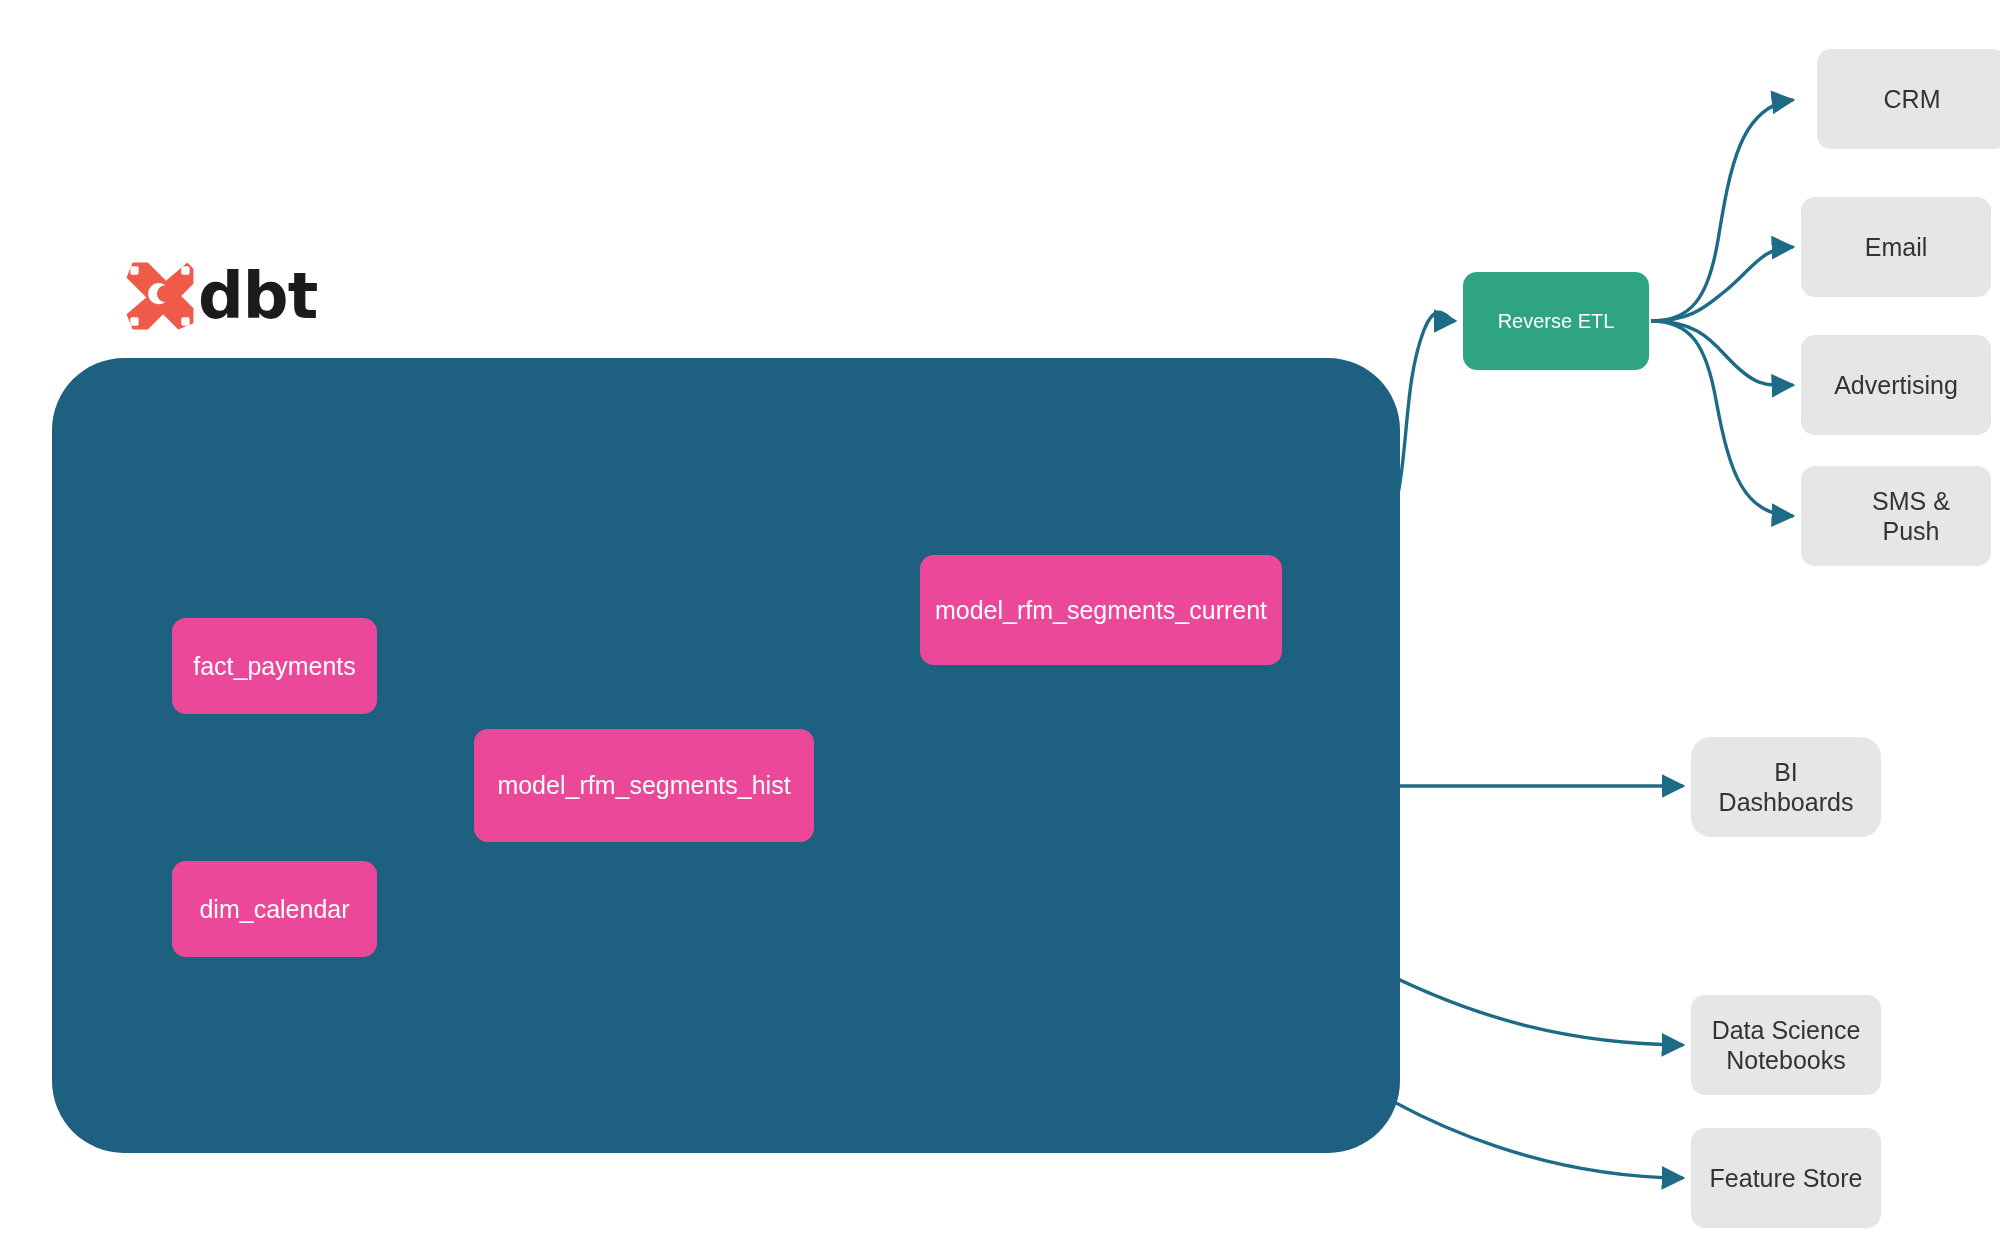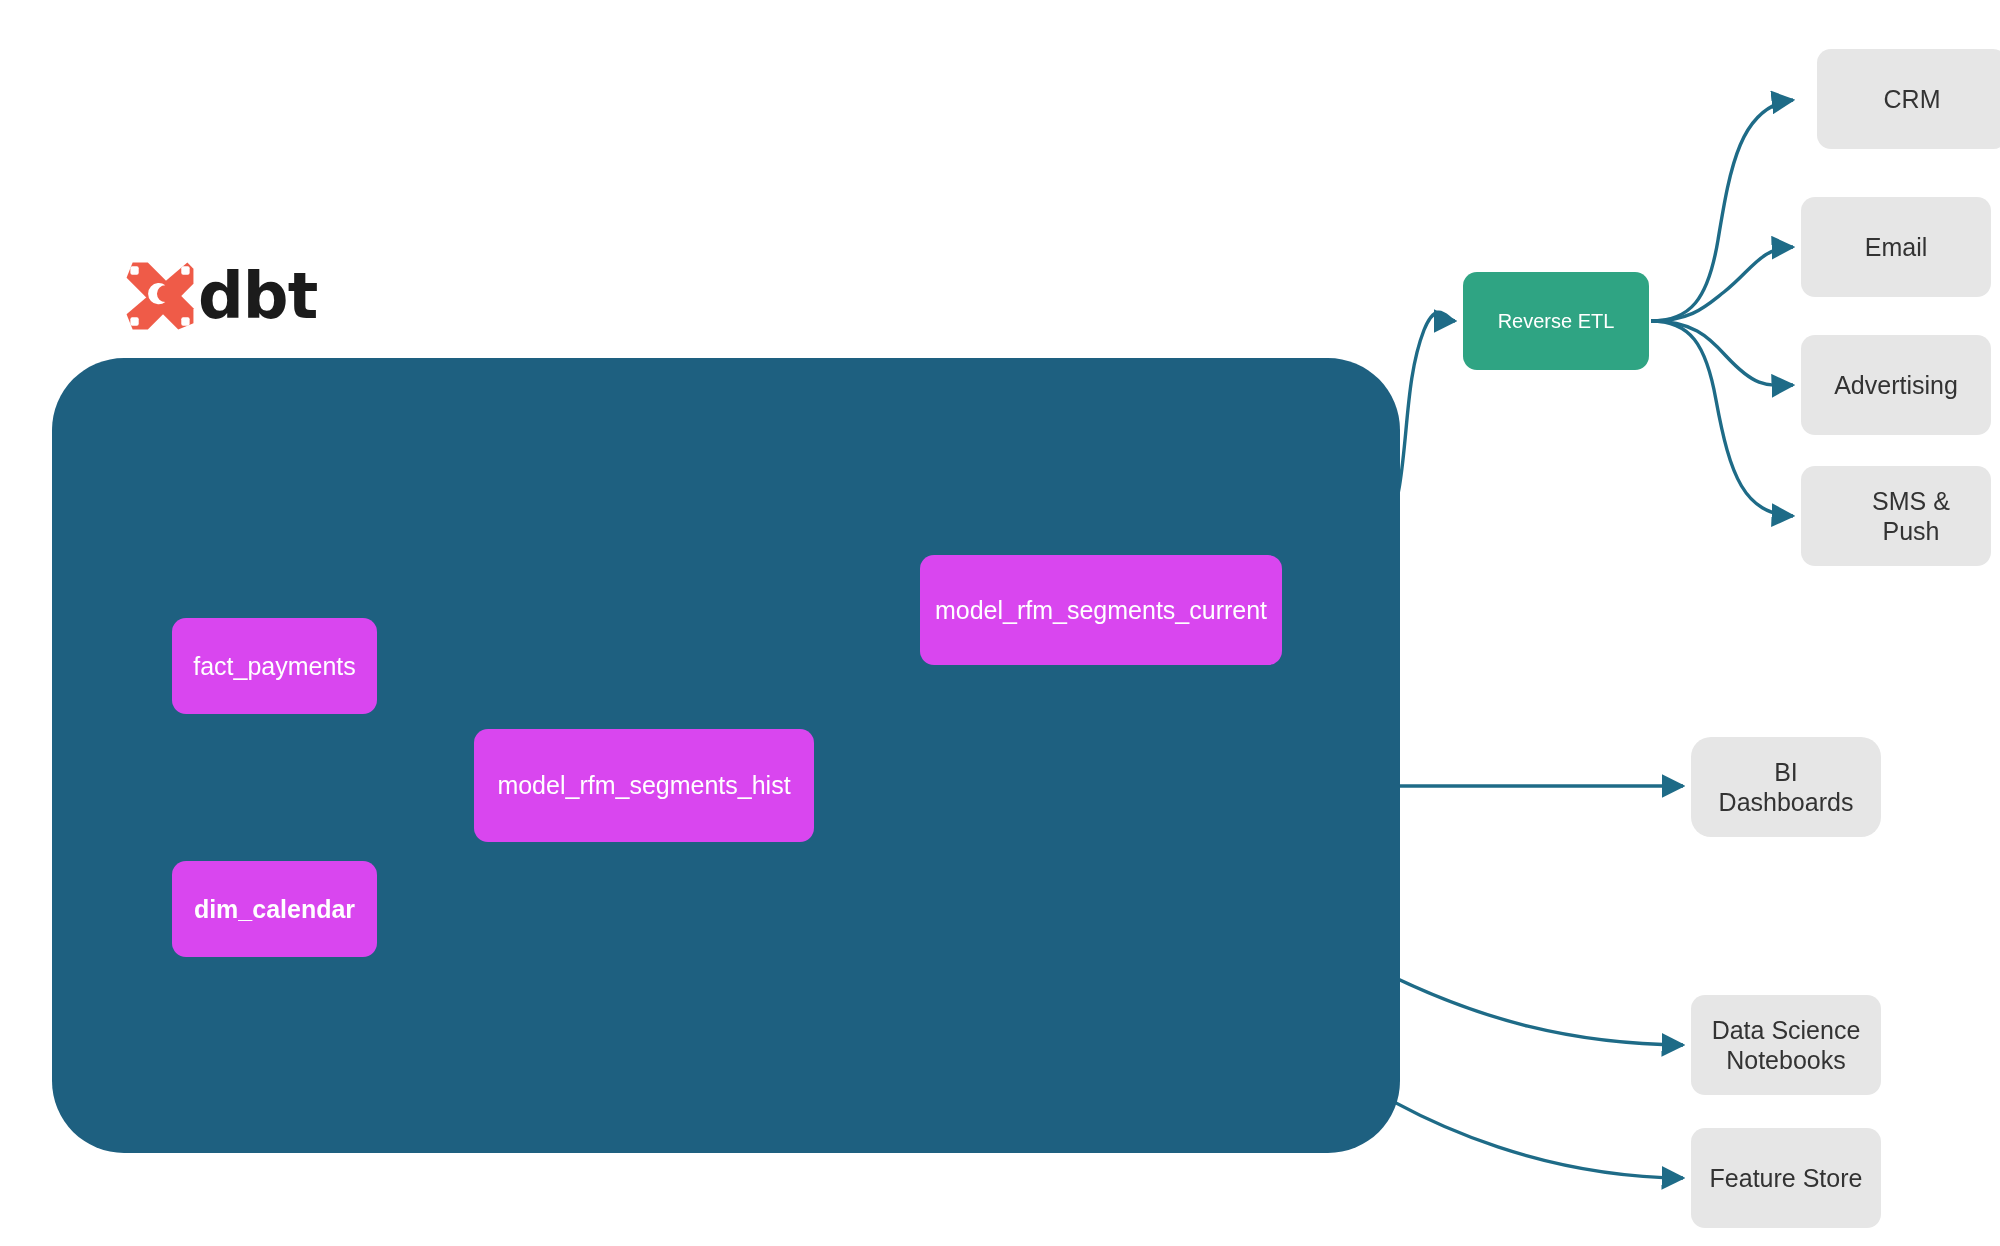--- a/index.html
+++ b/index.html
@@ -61,37 +61,37 @@
     display: flex;
     align-items: center;
     justify-content: center;
     text-align: center;
     border-radius: 14px;
     box-sizing: border-box;
     padding: 4px 14px;
     line-height: 1.22;
   }
   .node-model {
-    background: #d946ef;
+    background: #ec4899;
     color: #ffffff;
     font-size: 25px;
   }
   .node-green {
     background: #2fa483;
     color: #ffffff;
     font-size: 20px;
   }
   .node-gray {
     background: #e6e6e6;
     color: #333333;
     font-size: 25px;
   }
 
   #node-fact-payments      { left: 172px;  top: 618px;  width: 205px; height: 96px; }
-  #node-dim-calendar       { left: 172px;  top: 861px;  width: 205px; height: 96px; font-weight: bold; }
+  #node-dim-calendar       { left: 172px;  top: 861px;  width: 205px; height: 96px; }
   #node-hist               { left: 474px;  top: 729px;  width: 340px; height: 113px; }
   #node-current            { left: 920px;  top: 555px;  width: 362px; height: 110px; }
   #node-reverse-etl        { left: 1463px; top: 272px;  width: 186px; height: 98px; }
 
   #node-crm                { left: 1801px; top: 49px;   width: 190px; height: 100px; margin-left: 16px; }
   #node-email              { left: 1801px; top: 197px;  width: 190px; height: 100px; }
   #node-advertising        { left: 1801px; top: 335px;  width: 190px; height: 100px; }
   #node-sms-push           { left: 1801px; top: 466px;  width: 190px; height: 100px; padding-left: 44px; }
   #node-bi-dashboards      { left: 1691px; top: 737px;  width: 190px; height: 100px; border-radius: 20px; }
   #node-ds-notebooks       { left: 1691px; top: 995px;  width: 190px; height: 100px; }

